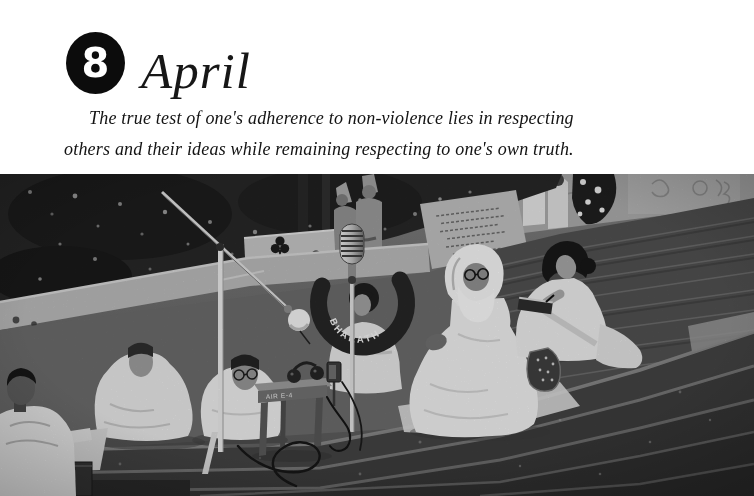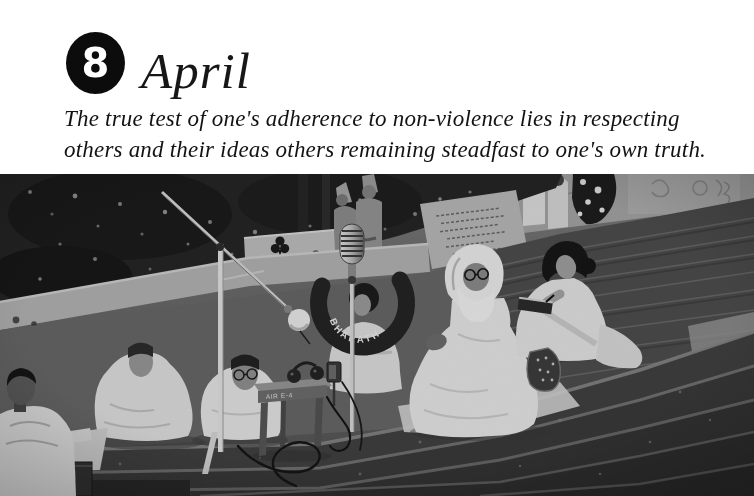--- a/index.html
+++ b/index.html
@@ -4,39 +4,39 @@
 <style>
   html,body{margin:0;padding:0;background:#888;}
   .page{position:relative;width:754px;height:496px;background:#ffffff;overflow:hidden;
         font-family:"Liberation Serif", serif;}
   .badge{position:absolute;left:66px;top:32px;width:59px;height:62px;background:#0c0c0c;
          border-radius:50%;color:#fff;display:flex;align-items:center;justify-content:center;
          font-family:"DejaVu Sans", sans-serif;font-weight:700;font-size:40px;line-height:1;}
   .month{position:absolute;left:141px;top:42px;font-size:51px;font-style:italic;color:#171717;
          letter-spacing:1px;}
   .quote{position:absolute;left:64px;top:103px;color:#131313;font-style:italic;
-         font-size:23px;line-height:31px;letter-spacing:0.2px;}
+         font-size:18px;line-height:31px;letter-spacing:0.2px;text-align:right;}
   .quote div{white-space:nowrap;}
   .photo{position:absolute;left:0;top:174px;width:754px;height:322px;}
   .photo svg{display:block;}
 </style>
 </head>
 <body>
 
 <div class="page">
 
   <div class="badge">
     <span>8</span>
   </div>
 
   <div class="month">April</div>
 
   <div class="quote">
     <div>The true test of one's adherence to non-violence lies in  respecting</div>
-    <div>others and their ideas others remaining steadfast to one's own truth.</div>
+    <div>others and their ideas while remaining respecting to one's own truth.</div>
   </div>
 
   <div class="photo">
   <svg width="754" height="322" viewBox="0 0 754 322" xmlns="http://www.w3.org/2000/svg">
     <defs>
       <linearGradient id="gBase" x1="0" y1="0" x2="0" y2="1">
         <stop offset="0" stop-color="#7d7d7d"></stop>
             <stop offset="1" stop-color="#525252"></stop>
       </linearGradient>
       <linearGradient id="micGrad" x1="0" y1="0" x2="1" y2="0">

